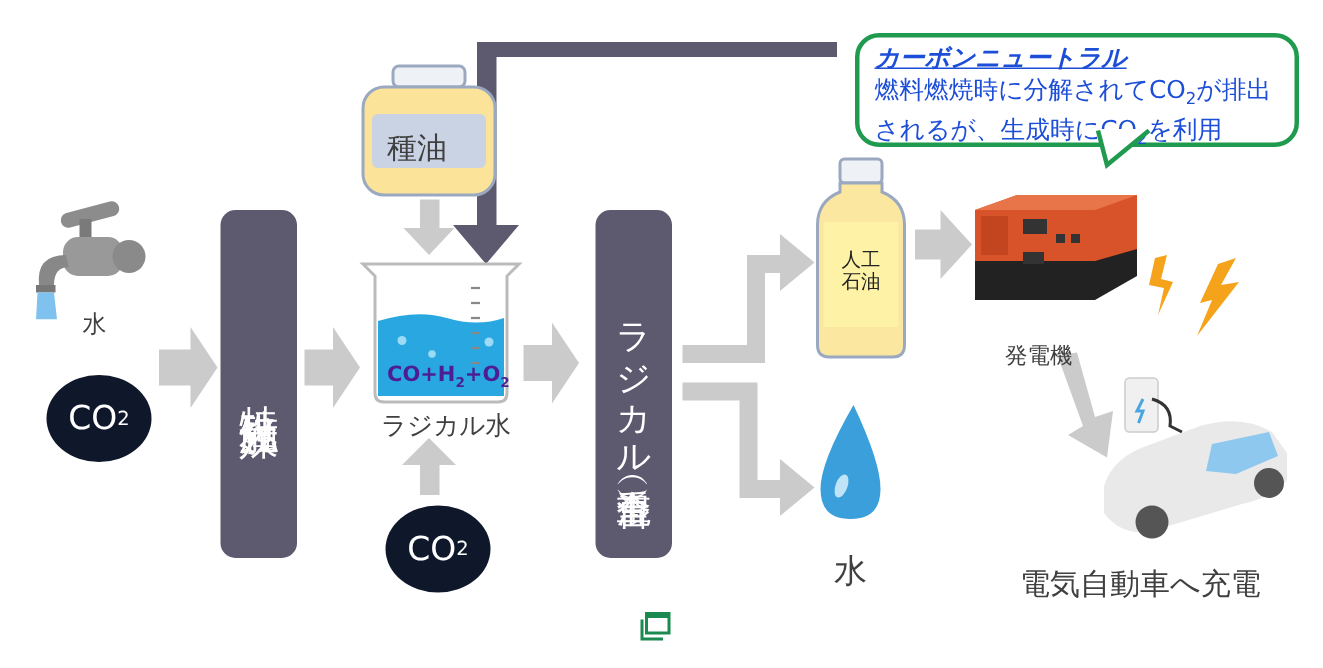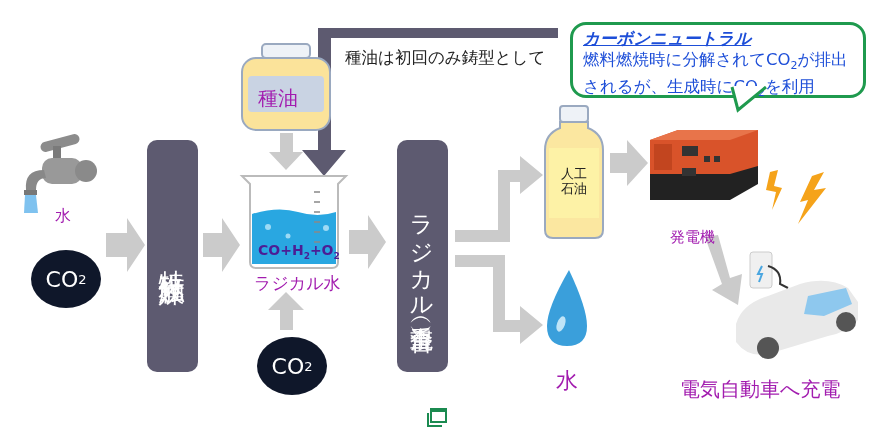--- a/index.html
+++ b/index.html
@@ -6,21 +6,21 @@
   body { width:882px; height:445px; position:relative; overflow:hidden;
          font-family:"DejaVu Sans", "Liberation Sans", sans-serif; color:#222; }
   .abs { position:absolute; }
   .grey-arrow { fill:#cbcbcb; }
   .vbox { position:absolute; background:#5d5a70; border-radius:10px; color:#fff;
           writing-mode:vertical-rl; text-orientation:upright; display:flex;
           align-items:center; justify-content:center; font-size:26px; letter-spacing:3px; }
   .co2 { position:absolute; background:#0f172a; border-radius:50%; color:#fff;
          display:flex; align-items:center; justify-content:center; font-size:22px; }
   .co2 sub { font-size:13px; vertical-align:-4px; }
-  .lbl { position:absolute; font-size:18px; color:#a21caf; white-space:nowrap; }
+  .lbl { position:absolute; font-size:18px; color:#404040; white-space:nowrap; }
   .note { position:absolute; font-size:16.5px; line-height:22px; color:#222; }
   .bubble { position:absolute; border:3px solid #1f9a4e; border-radius:16px; background:#fff;
             padding:3px 10px; font-size:16.5px; line-height:21px; color:#1d4ed8; }
   .bubble .title { font-weight:bold; text-decoration:underline; font-style:italic; }
   .bubble sub { font-size:11px; }
   .copy-icon { position:absolute; }
 </style>
 </head>
 <body>
 
@@ -68,21 +68,20 @@
 </div>
 
 <svg class="abs" style="left:238px;top:42px" width="96" height="90">
   <rect x="24" y="2" width="48" height="14" rx="4" fill="#eef2f7" stroke="#9aa9c0" stroke-width="2"></rect>
   <rect x="4" y="16" width="88" height="72" rx="14" fill="#fbe39a" stroke="#9aa9c0" stroke-width="2"></rect>
   <rect x="10" y="34" width="76" height="36" rx="4" fill="#c9d3e3"></rect>
 </svg>
 <span class="lbl" style="left:258px;top:85px;font-size:20px">種油</span>
 
 <div class="note" style="left:345px;top:47px;width:210px">
-  <div>種油は初回のみ鋳型として</div>
 </div>
 
 <svg class="abs" style="left:238px;top:172px" width="112" height="98">
   <path d="M4 4 L108 4 L100 12 L100 90 Q100 96 94 96 L18 96 Q12 96 12 90 L12 12 Z" fill="#fff" stroke="#bbb" stroke-width="2"></path>
   <path d="M14 42 Q40 34 60 40 Q80 46 98 40 L98 92 L14 92 Z" fill="#29a7e1"></path>
   <g stroke="#888" stroke-width="1.5">
     <line x1="76" y1="20" x2="82" y2="20"></line>
       <line x1="76" y1="30" x2="82" y2="30"></line>
     <line x1="76" y1="40" x2="82" y2="40"></line>
       <line x1="76" y1="50" x2="82" y2="50"></line>

